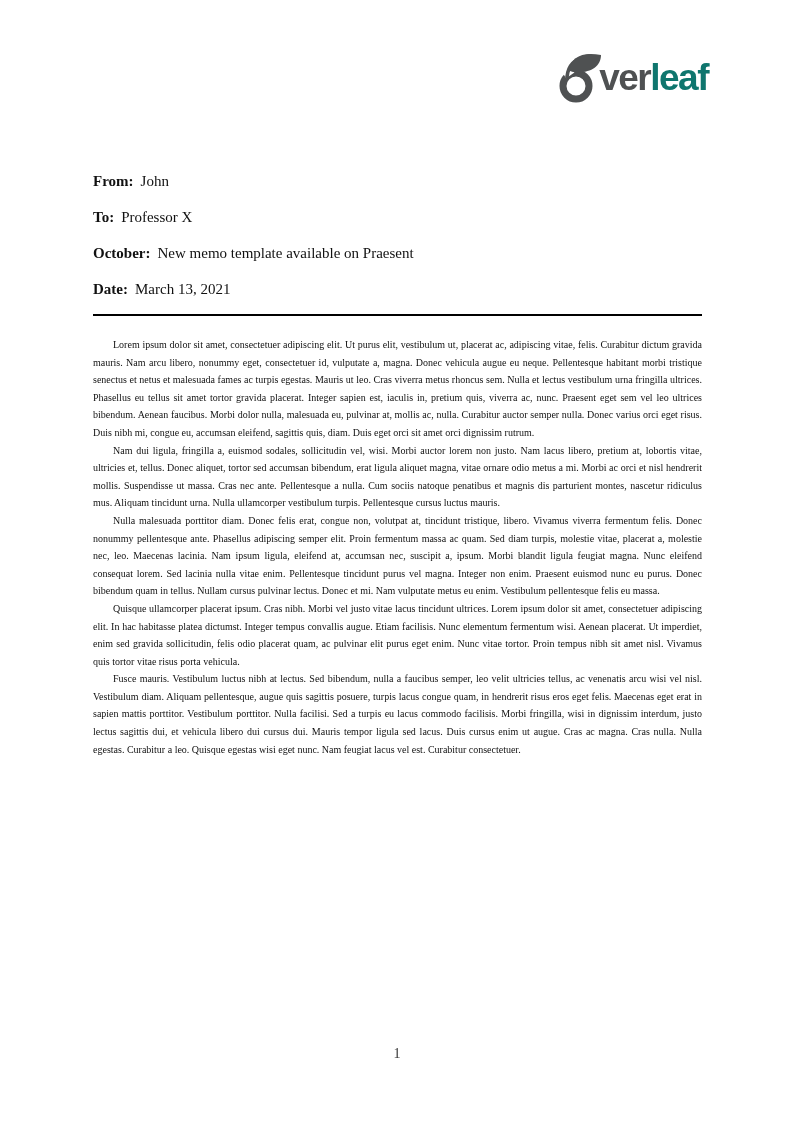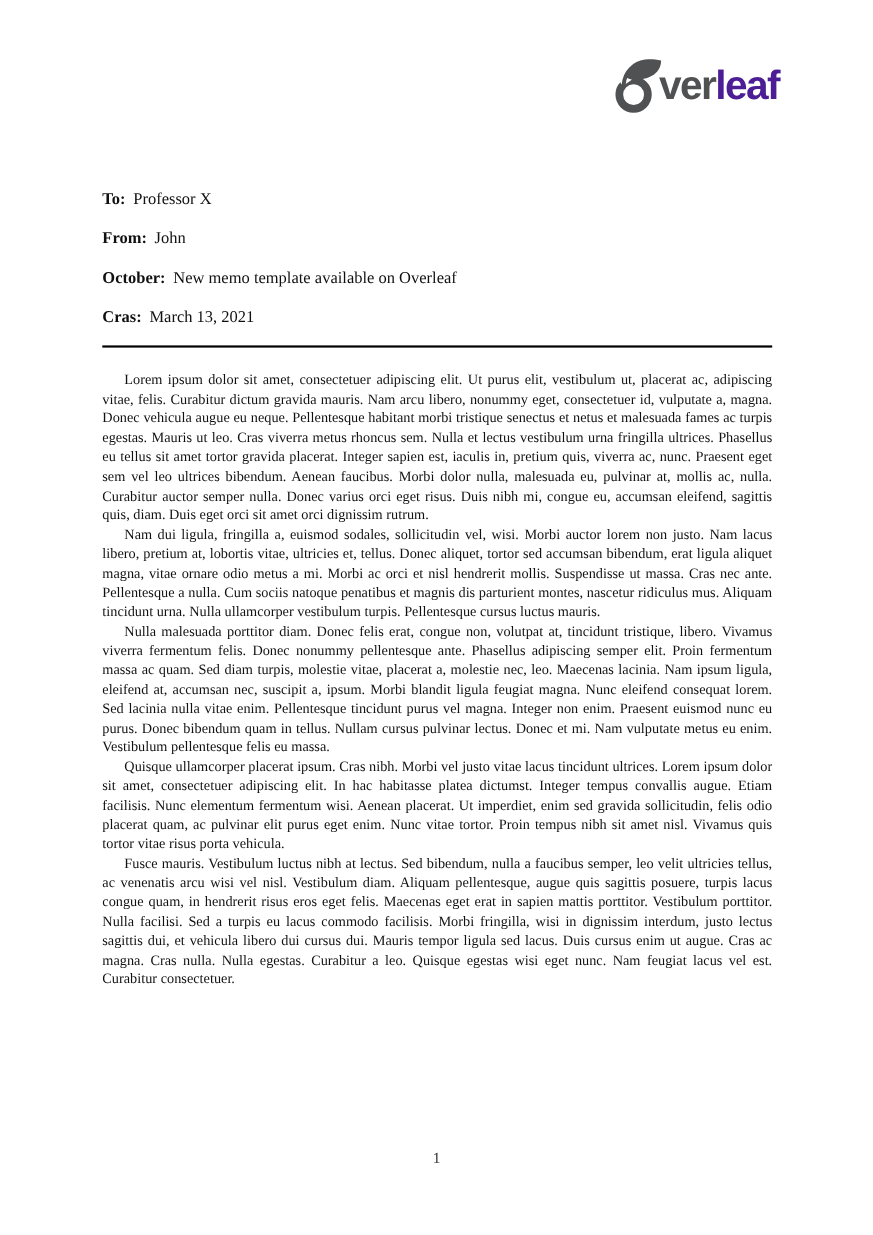--- a/index.html
+++ b/index.html
@@ -55,21 +55,21 @@
   }
 
   
   .body-text {
     position: absolute;
     left: 93px;
     top: 336px;
     width: 609px;
     height: 706px;
     overflow: hidden;
-    font-size: 13px;
+    font-size: 10px;
     line-height: 17.6px;
     text-align: justify;
   }
   .body-text p { margin: 0; text-indent: 20px; }
 
   
   .footer {
     position: absolute;
     top: 1046px;
     left: 0;
@@ -91,35 +91,35 @@
         <circle cx="20" cy="34" r="13" fill="none" stroke="#4f5152" stroke-width="7"></circle>
 
         <rect x="7" y="16" width="10" height="8" fill="#ffffff" transform="rotate(-35 12 20)"></rect>
 
         <path d="M11,25 C12,13 20,6 33,4" fill="none" stroke="#4f5152" stroke-width="3.6" stroke-linecap="round"></path>
 
         <path d="M14,19 C13,6 26,-1 45,3 C45,15 33,22 17,20 Z" fill="#4f5152"></path>
       </svg>
     </span>
     <span class="logo-text gray" style="color:#4f5152">ver</span>
-      <span class="logo-text green" style="color:#4c1d95">leaf</span>
+      <span class="logo-text green" style="color:#0f766e">leaf</span>
   </div>
 
   <div class="memo-header">
     <div class="field">
+      <span class="label">From:</span><span>John</span>
+    </div>
+    <div class="field">
       <span class="label">To:</span><span>Professor X</span>
     </div>
     <div class="field">
-      <span class="label">From:</span><span>John</span>
+      <span class="label">October:</span><span>New memo template available on Praesent</span>
     </div>
     <div class="field">
-      <span class="label">October:</span><span>New memo template available on Overleaf</span>
-    </div>
-    <div class="field">
-      <span class="label">Cras:</span><span>March 13, 2021</span>
+      <span class="label">Date:</span><span>March 13, 2021</span>
     </div>
   </div>
 
   <div class="rule"></div>
 
   <div class="body-text">
     <p>Lorem ipsum dolor sit amet, consectetuer adipiscing elit. Ut purus elit, vestibulum ut, placerat ac, adipiscing vitae, felis. Curabitur dictum gravida mauris. Nam arcu libero, nonummy eget, consectetuer id, vulputate a, magna. Donec vehicula augue eu neque. Pellentesque habitant morbi tristique senectus et netus et malesuada fames ac turpis egestas. Mauris ut leo. Cras viverra metus rhoncus sem. Nulla et lectus vestibulum urna fringilla ultrices. Phasellus eu tellus sit amet tortor gravida placerat. Integer sapien est, iaculis in, pretium quis, viverra ac, nunc. Praesent eget sem vel leo ultrices bibendum. Aenean faucibus. Morbi dolor nulla, malesuada eu, pulvinar at, mollis ac, nulla. Curabitur auctor semper nulla. Donec varius orci eget risus. Duis nibh mi, congue eu, accumsan eleifend, sagittis quis, diam. Duis eget orci sit amet orci dignissim rutrum.</p>
     <p>Nam dui ligula, fringilla a, euismod sodales, sollicitudin vel, wisi. Morbi auctor lorem non justo. Nam lacus libero, pretium at, lobortis vitae, ultricies et, tellus. Donec aliquet, tortor sed accumsan bibendum, erat ligula aliquet magna, vitae ornare odio metus a mi. Morbi ac orci et nisl hendrerit mollis. Suspendisse ut massa. Cras nec ante. Pellentesque a nulla. Cum sociis natoque penatibus et magnis dis parturient montes, nascetur ridiculus mus. Aliquam tincidunt urna. Nulla ullamcorper vestibulum turpis. Pellentesque cursus luctus mauris.</p>
     <p>Nulla malesuada porttitor diam. Donec felis erat, congue non, volutpat at, tincidunt tristique, libero. Vivamus viverra fermentum felis. Donec nonummy pellentesque ante. Phasellus adipiscing semper elit. Proin fermentum massa ac quam. Sed diam turpis, molestie vitae, placerat a, molestie nec, leo. Maecenas lacinia. Nam ipsum ligula, eleifend at, accumsan nec, suscipit a, ipsum. Morbi blandit ligula feugiat magna. Nunc eleifend consequat lorem. Sed lacinia nulla vitae enim. Pellentesque tincidunt purus vel magna. Integer non enim. Praesent euismod nunc eu purus. Donec bibendum quam in tellus. Nullam cursus pulvinar lectus. Donec et mi. Nam vulputate metus eu enim. Vestibulum pellentesque felis eu massa.</p>
     <p>Quisque ullamcorper placerat ipsum. Cras nibh. Morbi vel justo vitae lacus tincidunt ultrices. Lorem ipsum dolor sit amet, consectetuer adipiscing elit. In hac habitasse platea dictumst. Integer tempus convallis augue. Etiam facilisis. Nunc elementum fermentum wisi. Aenean placerat. Ut imperdiet, enim sed gravida sollicitudin, felis odio placerat quam, ac pulvinar elit purus eget enim. Nunc vitae tortor. Proin tempus nibh sit amet nisl. Vivamus quis tortor vitae risus porta vehicula.</p>

